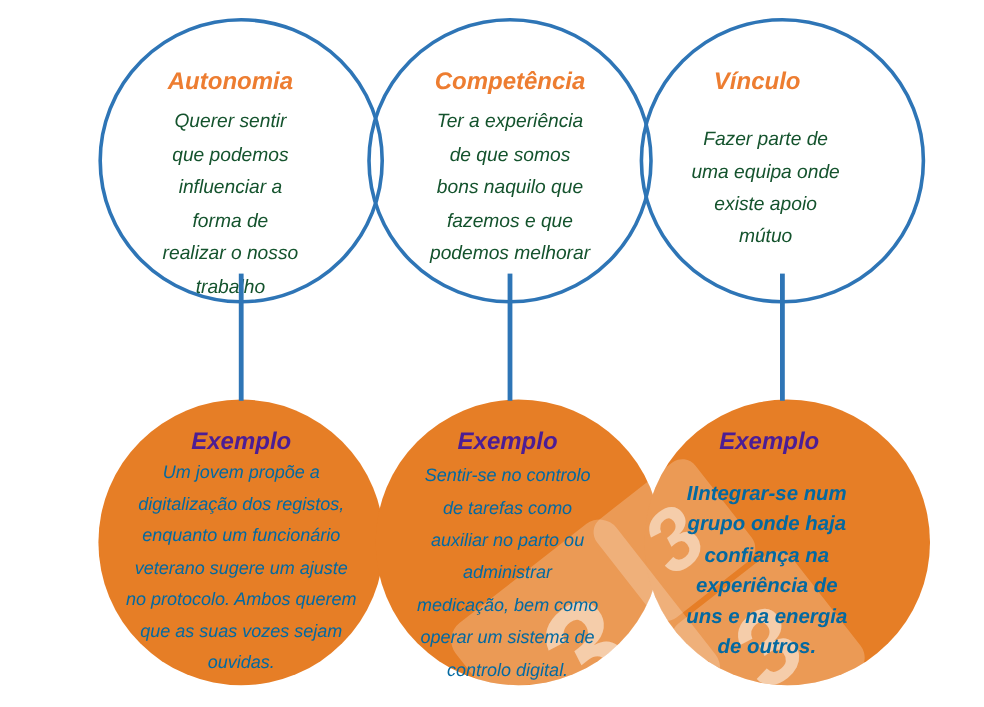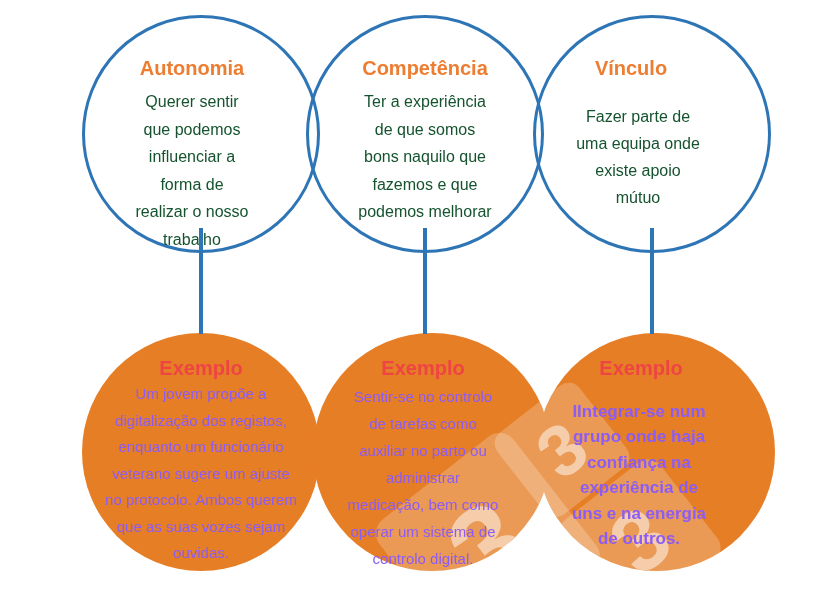--- a/index.html
+++ b/index.html
@@ -1,21 +1,21 @@
 <!DOCTYPE html>
 <html><head>
 <meta charset="utf-8">
 <style>
   * { margin:0; padding:0; box-sizing:border-box; }
   html, body { background:#ffffff; }
   body {
     width:820px; height:589px;
     font-family:"Liberation Sans", sans-serif;
   }
-  .canvas { position:relative; width:820px; height:589px; background:#ffffff; overflow:hidden; }
+  .canvas { position:relative; width:820px; height:589px; background:#ffffff; overflow:hidden;font-style:italic; }
 
   
   .need, .example { position:absolute; width:238px; height:238px; }
   .need { top:15px; }
   .need.n1 { left:82px; }
   .need.n2 { left:306px; }
   .need.n3 { left:533px; }
   .ring { position:absolute; inset:0; border:3px solid #2E75B6; border-radius:50%; background:transparent; }
   .need-title {
     position:absolute; top:42px; width:200px; text-align:center;
@@ -37,23 +37,23 @@
   .connector.k3 { left:650px; }
 
   
   .example { top:333px; }
   .example.e1 { left:82px; }
   .example.e2 { left:313px; }
   .example.e3 { left:537px; }
   .fill { position:absolute; inset:0; background:#E67E26; border-radius:50%; }
   .example-title {
     position:absolute; top:24px; width:200px; text-align:center;
-    font-size:20px; font-weight:bold; color:#ef4444; line-height:22px; z-index:2;
+    font-size:20px; font-weight:bold; color:#4c1d95; line-height:22px; z-index:2;
   }
-  .example-body { position:absolute; text-align:center; color:#8b5cf6; z-index:2; }
+  .example-body { position:absolute; text-align:center; color:#0369a1; z-index:2; }
   .e1 .example-title { left:19px; }
   .e2 .example-title { left:10px; }
   .e3 .example-title { left:4px; }
   .e1 .example-body { left:7px;  top:48px; width:224px; font-size:15px;   line-height:26.5px; font-weight:500; }
   .e2 .example-body { left:10px; top:50px; width:200px; font-size:15px;   line-height:27px;   font-weight:500; }
   .e3 .example-body { left:12px; top:66px; width:180px; font-size:17px; line-height:25.4px; font-weight:600; }
 
   
   .watermark { position:absolute; left:0; top:0; z-index:1; pointer-events:none; }
   .wm-tile  { fill:rgba(255,255,255,0.22); }

